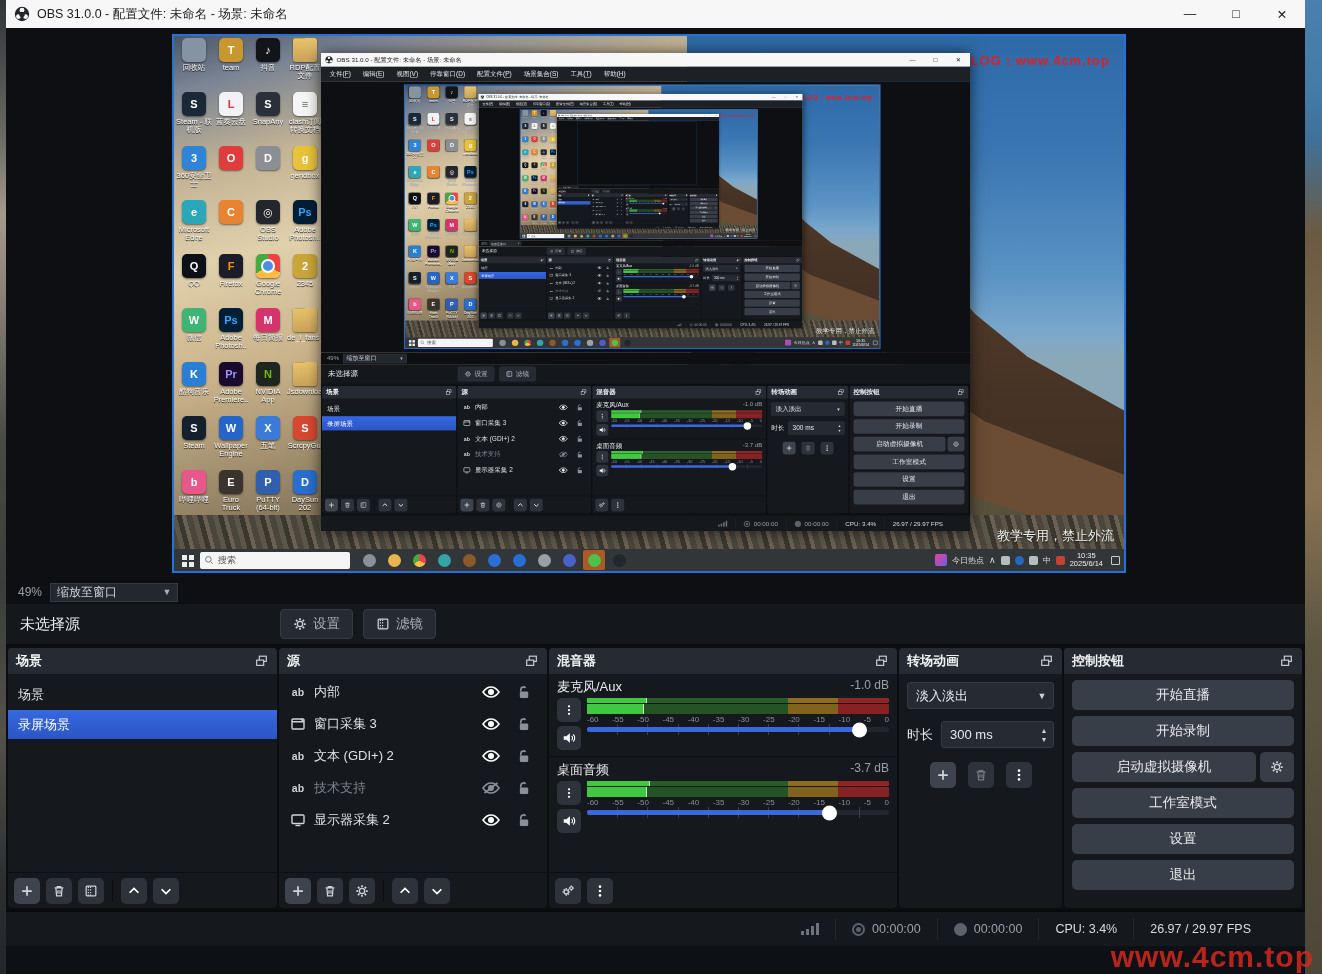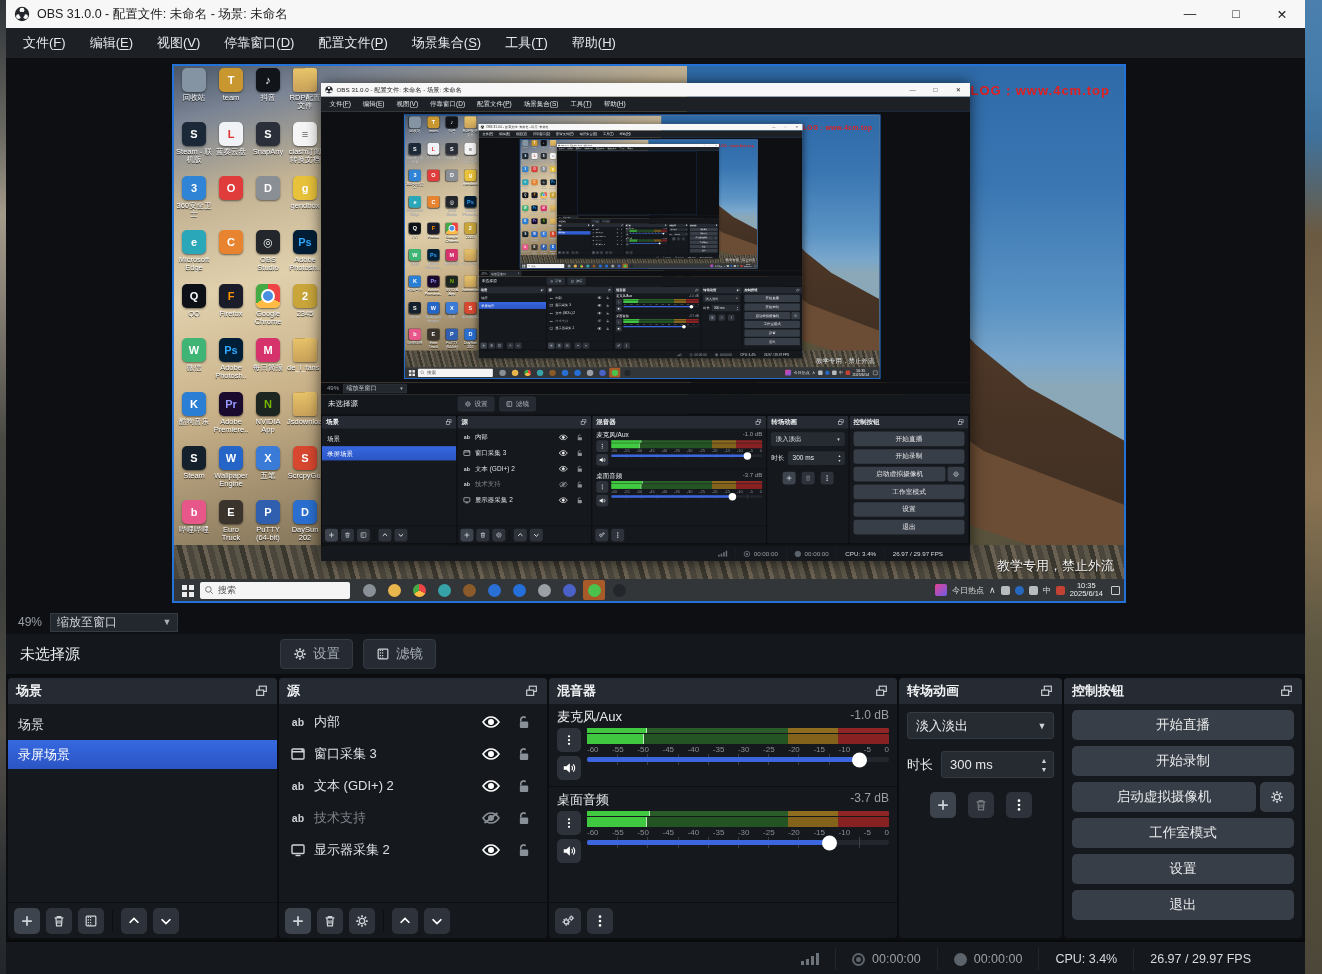--- a/index.html
+++ b/index.html
@@ -157,30 +157,20 @@
           </svg>
         </span>
       <span class="tb-text">OBS 31.0.0 - 配置文件: 未命名 - 场景: 未命名</span>
       <span class="winbtns">
         <span class="winbtn">—</span>
         <span class="winbtn">□</span>
         <span class="winbtn">✕</span>
       </span>
     </div>
 
-    <div class="menubar">
-        <span class="menuitem">文件(<u>F</u>)</span>
-        <span class="menuitem">编辑(<u>E</u>)</span>
-        <span class="menuitem">视图(<u>V</u>)</span>
-        <span class="menuitem">停靠窗口(<u>D</u>)</span>
-        <span class="menuitem">配置文件(<u>P</u>)</span>
-        <span class="menuitem">场景集合(<u>S</u>)</span>
-        <span class="menuitem">工具(<u>T</u>)</span>
-        <span class="menuitem">帮助(<u>H</u>)</span>
-      </div>
 
     <div class="preview-wrap">
       <div class="preview-slot">
           <div class="desktop">
             <div class="dk-sky"></div>
             <div class="dk-cliff1"></div>
             <div class="dk-cliff2"></div>
             <div class="dk-grass"></div>
             <div class="dk-rock-band"></div>
             <div class="dk-blog">BLOG：www.4cm.top</div>
@@ -2873,13 +2863,14 @@
           <span class="dotic f"></span>
           <span>00:00:00</span>
         </span>
       <span class="stsep"></span>
       <span class="stitem bright">CPU: 3.4%</span>
       <span class="stsep"></span>
       <span class="stitem bright">26.97 / 29.97 FPS</span>
     </div>
   </div>
 
+  <div class="watermark">www.4cm.top</div>
 </div>
 
 </body></html>

